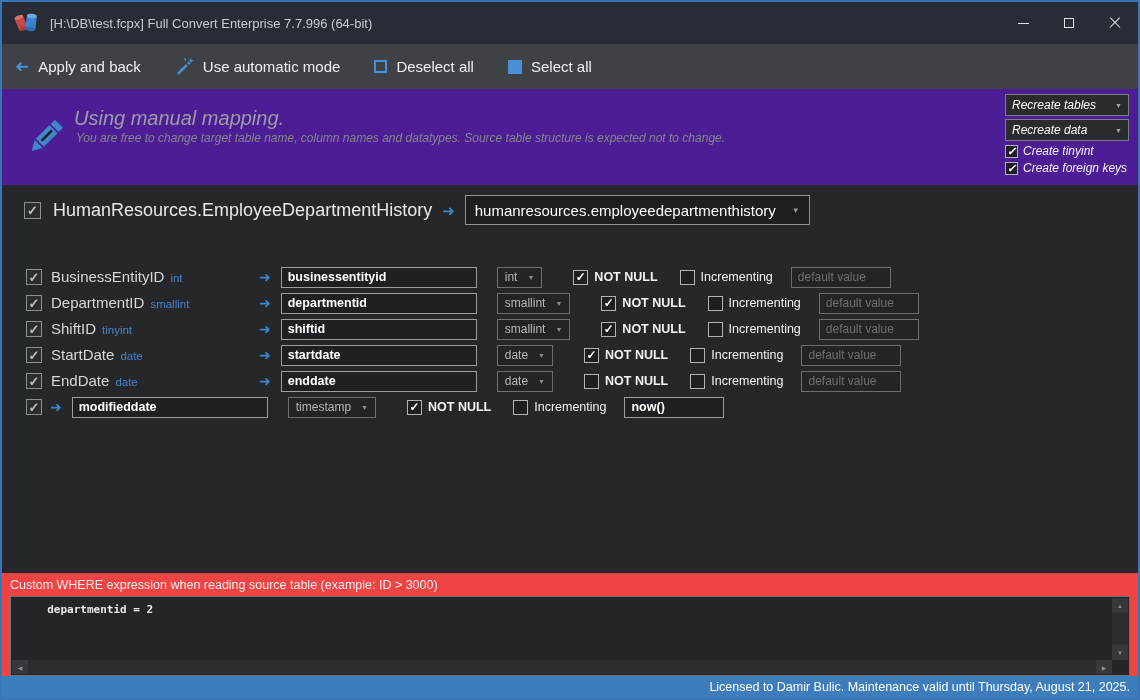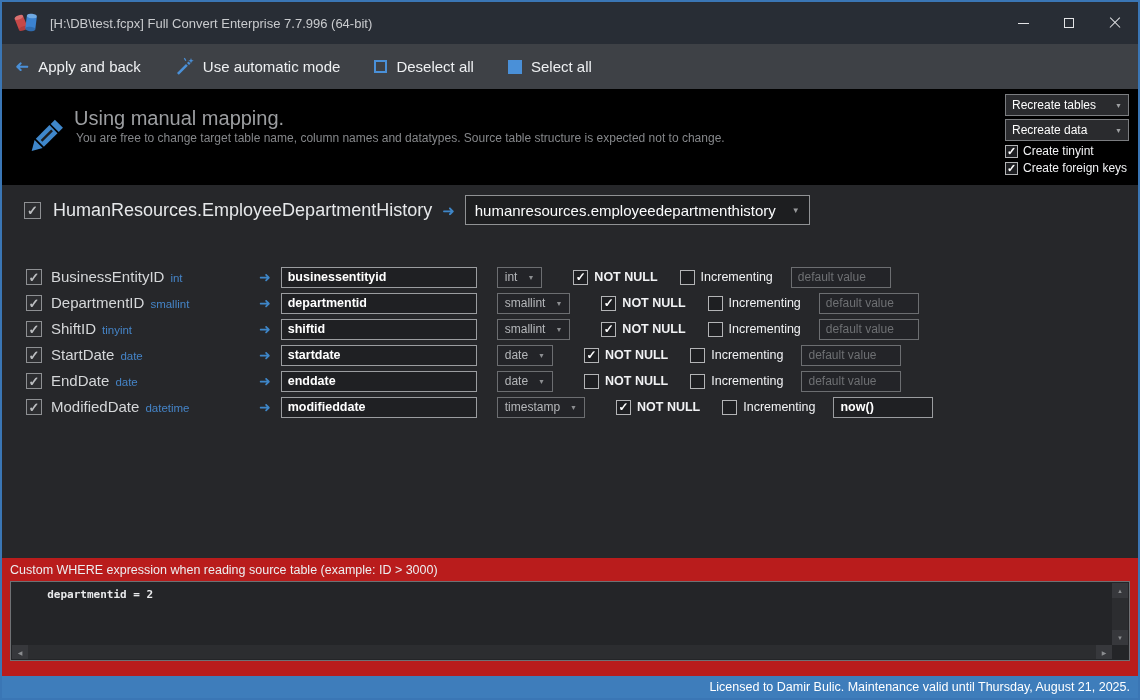--- a/index.html
+++ b/index.html
@@ -31,21 +31,21 @@
   
   .toolbar {
     height:45px; background:#3e4146; flex:0 0 auto;
     display:flex; align-items:center; padding-left:13px; gap:34px;
   }
   .tool-item { display:flex; align-items:center; gap:9px; color:#eef0f2; font-size:15px; cursor:default; }
   .icon-back { color:#4a90d8; font-size:17px; transform:scaleX(-1); line-height:1; }
   .icon-square-empty { width:13px; height:13px; border:2px solid #4a90d8; }
   .icon-square-filled { width:14px; height:14px; background:#4a90d8; }
   
-  .banner { height:96px; background:#000000; flex:0 0 auto; position:relative; }
+  .banner { height:96px; background:#4c1d95; flex:0 0 auto; position:relative;font-style:italic; }
   .pencil-icon { position:absolute; left:22px; top:26px; }
   .banner-title { position:absolute; left:72px; top:18px; font-size:20px; color:#9c9ea1; }
   .banner-sub { position:absolute; left:74px; top:42px; font-size:12px; color:#85878a; }
   .banner-options { position:absolute; right:9px; top:5px; width:124px; }
   .dd {
     height:22px; border:1px solid #7b7d80; background:#2a2b2e; color:#fdfdfd;
     display:flex; align-items:center; font-size:12px; padding:0 6px; margin-bottom:3px; cursor:default;
   }
   .dd .dd-label { flex:1 1 auto; white-space:nowrap; }
   .dd .dd-arrow { font-size:7px; color:#9fa1a3; margin-left:4px; }
@@ -93,21 +93,21 @@
   .flag-label { font-size:12.5px; color:#f1f2f4; white-space:nowrap; }
   .flag.nn .flag-label { font-weight:bold; }
   .def-input {
     width:100px; height:21px; margin-left:18px; background:#232428; border:1px solid #6c6e71;
     color:#ffffff; font-size:12.5px; font-weight:bold; font-family:"Liberation Sans", sans-serif;
     padding:0 6px; outline:none;
   }
   .def-input::placeholder { color:#6e7073; font-weight:normal; font-size:12px; }
   .def-input.has-value { border-color:#9b9da0; background:#1f2023; }
   
-  .where-section { flex:0 0 auto; background:#b91c1c; padding-bottom:15px; }
+  .where-section { flex:0 0 auto; background:#ef4444; }
   .where-label { font-size:12.5px; color:#eceef0; padding:5px 0 4px 8px; }
   .editor { position:relative; margin:0 8px; height:80px; border:1px solid #6f7174; background:#242528; }
   .where-textarea {
     position:absolute; left:1px; top:1px; right:18px; bottom:15px;
     background:#242528; border:none; outline:none; resize:none;
     color:#e9eaec; font-family:"DejaVu Sans Mono", monospace; font-size:11px; font-weight:bold;
     padding:5px 6px 0 22px; white-space:pre; overflow:hidden;
   }
   .vscroll { position:absolute; top:1px; right:1px; bottom:15px; width:16px; background:#2c2d30; }
   .hscroll { position:absolute; left:1px; right:17px; bottom:1px; height:14px; background:#2c2d30; }
@@ -330,23 +330,20 @@
         </span>
         <span class="flag inc">
           <span class="cb flag-cb"></span>
           <span class="flag-label inc-label">Incrementing</span>
         </span>
         <input class="def-input" placeholder="default value" style="">
       </div>
 
       <div class="col-row">
         <span class="cb row-style row-cb checked"></span>
-        <span class="name-block">
-          <span class="src-name">ModifiedDate</span><span class="src-type">datetime</span>
-        </span>
         <span class="arrow">➜</span>
         <input class="tgt-input" value="modifieddate" style="">
         <span class="type-dd">
           <span class="dd-text">timestamp</span>
           <span class="dd-arrow">▼</span>
         </span>
         <span class="flag nn">
           <span class="cb flag-cb checked"></span>
           <span class="flag-label nn-label">NOT NULL</span>
         </span>

